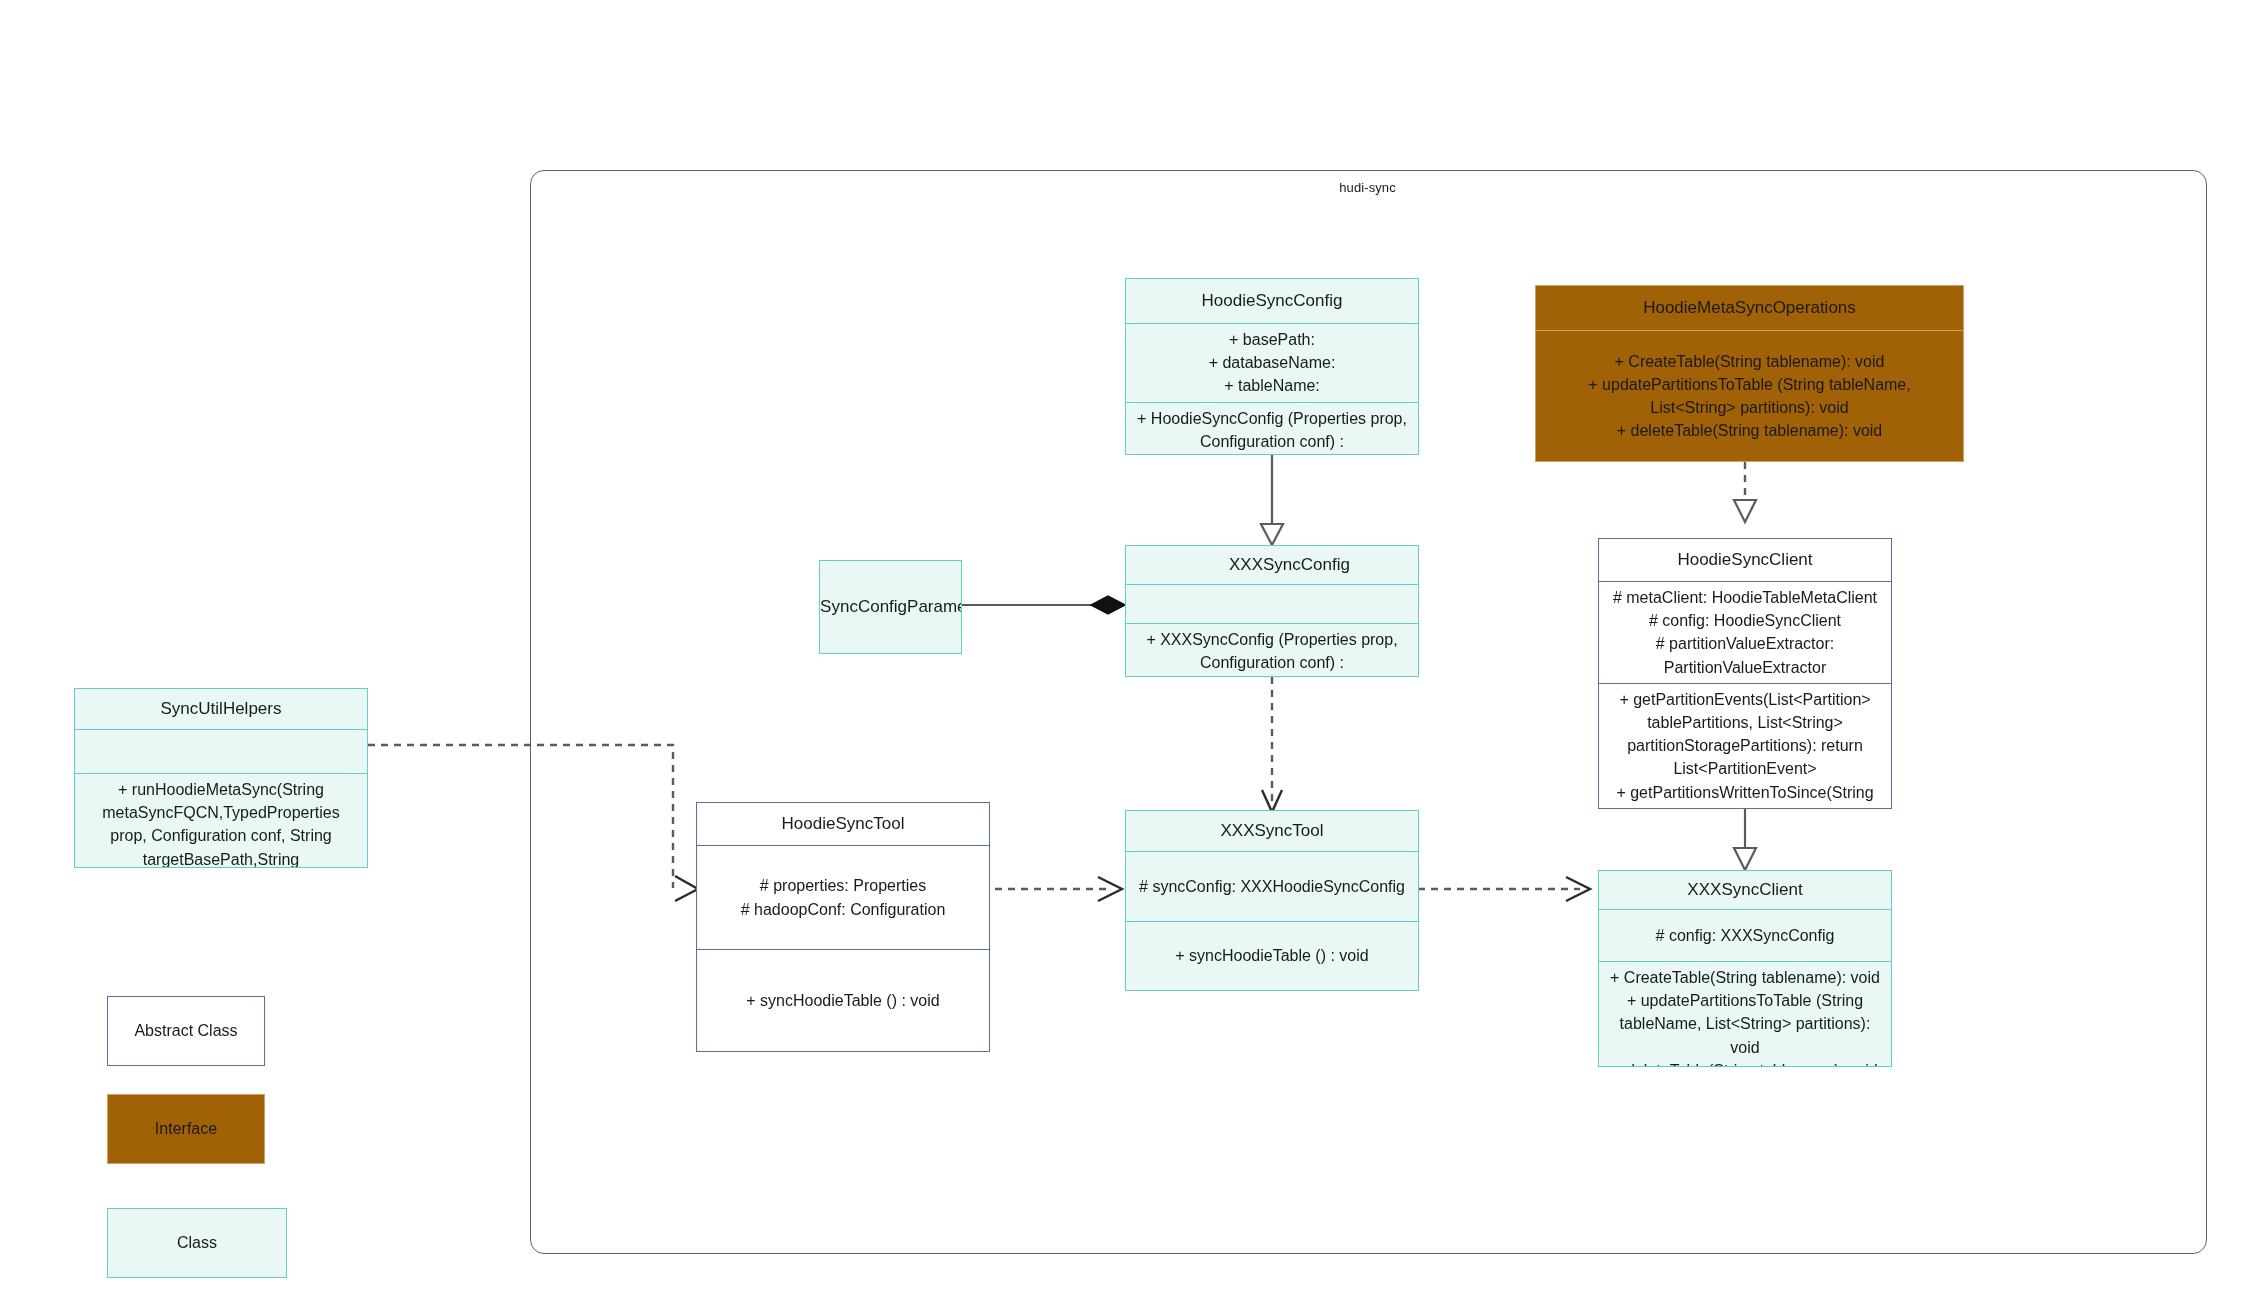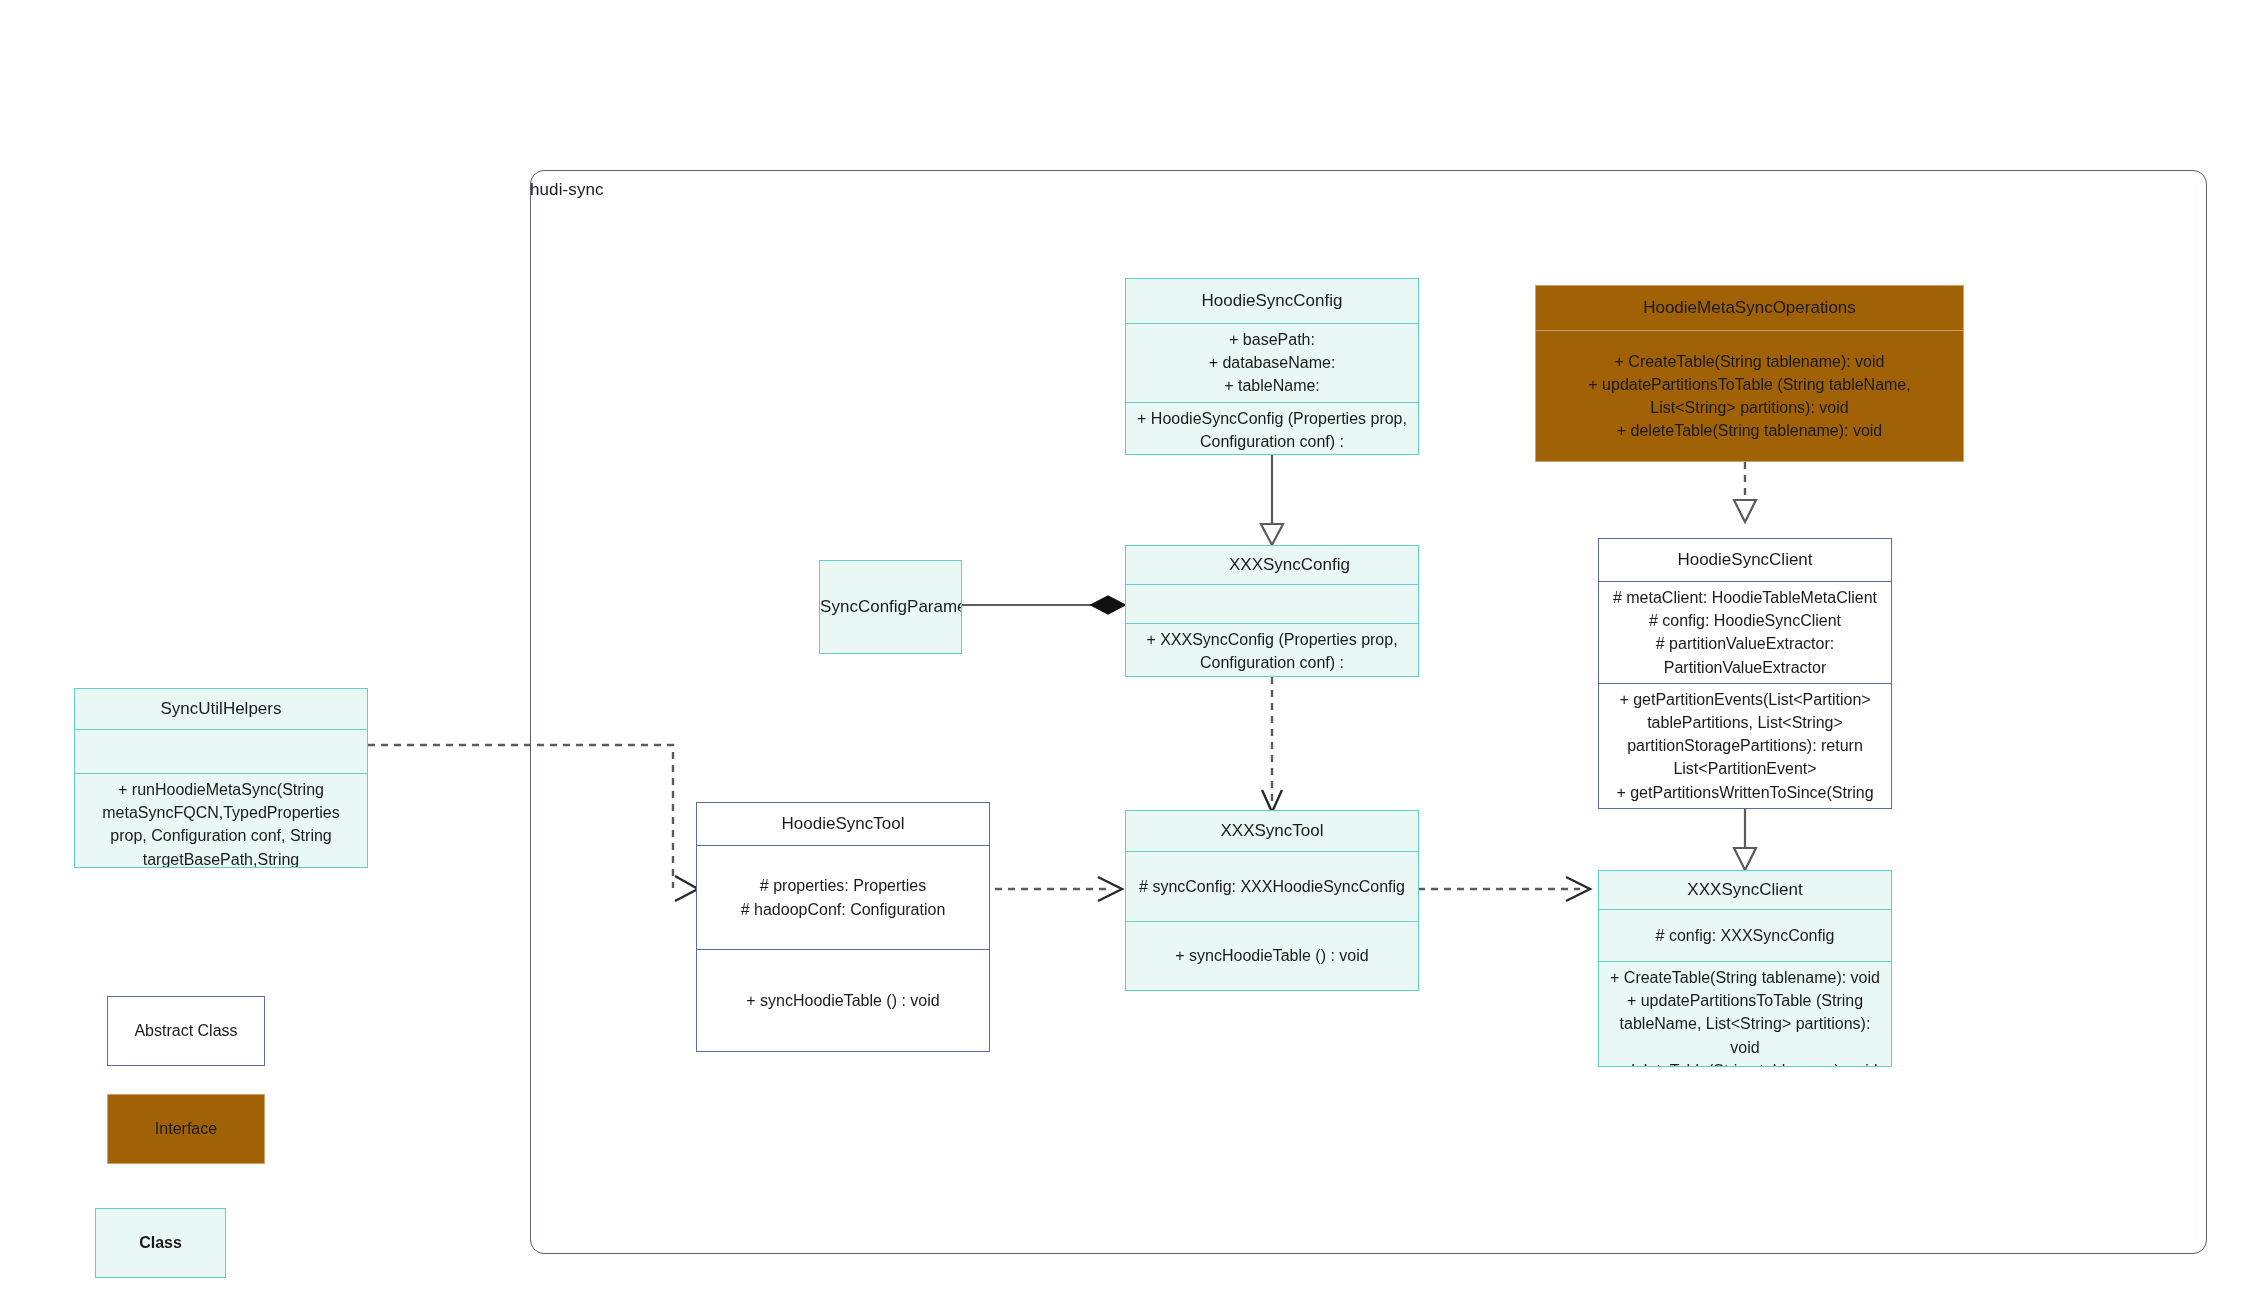--- a/index.html
+++ b/index.html
@@ -18,22 +18,22 @@
   
   .package{
     position:absolute;
     border:1.6px solid #5c5f73;
     border-radius:14px;
     background:transparent;
   }
   .package-title{
     position:absolute;
     width:100%;
-    text-align:left;
-    font-size:17px;
+    text-align:center;
+    font-size:13px;
     color:#1a1a1a;
     letter-spacing:.1px;
   }
   
   .umlbox{
     position:absolute;
     box-sizing:border-box;
     display:flex;
     flex-direction:column;
     overflow:hidden;
@@ -198,17 +198,17 @@
 +   updatePartitionsToTable (String tableName, List&lt;String&gt; partitions): void
 +   deleteTable(String tablename): void</div>
   </div>
 
   <div class="legendbox t-abstract" style="left:107px; top:980px; width:158px; height:70px;">
     <span>Abstract Class</span>
   </div>
   <div class="legendbox t-interface" style="left:107px; top:1094px; width:158px; height:70px;">
     <span>Interface</span>
   </div>
-  <div class="legendbox t-class" style="left:95px; top:1208px; width:131px; height:70px;font-weight:bold;">
+  <div class="legendbox t-class" style="left:107px; top:1208px; width:180px; height:70px;">
     <span>Class</span>
   </div>
 
 </div>
 
 </body></html>

